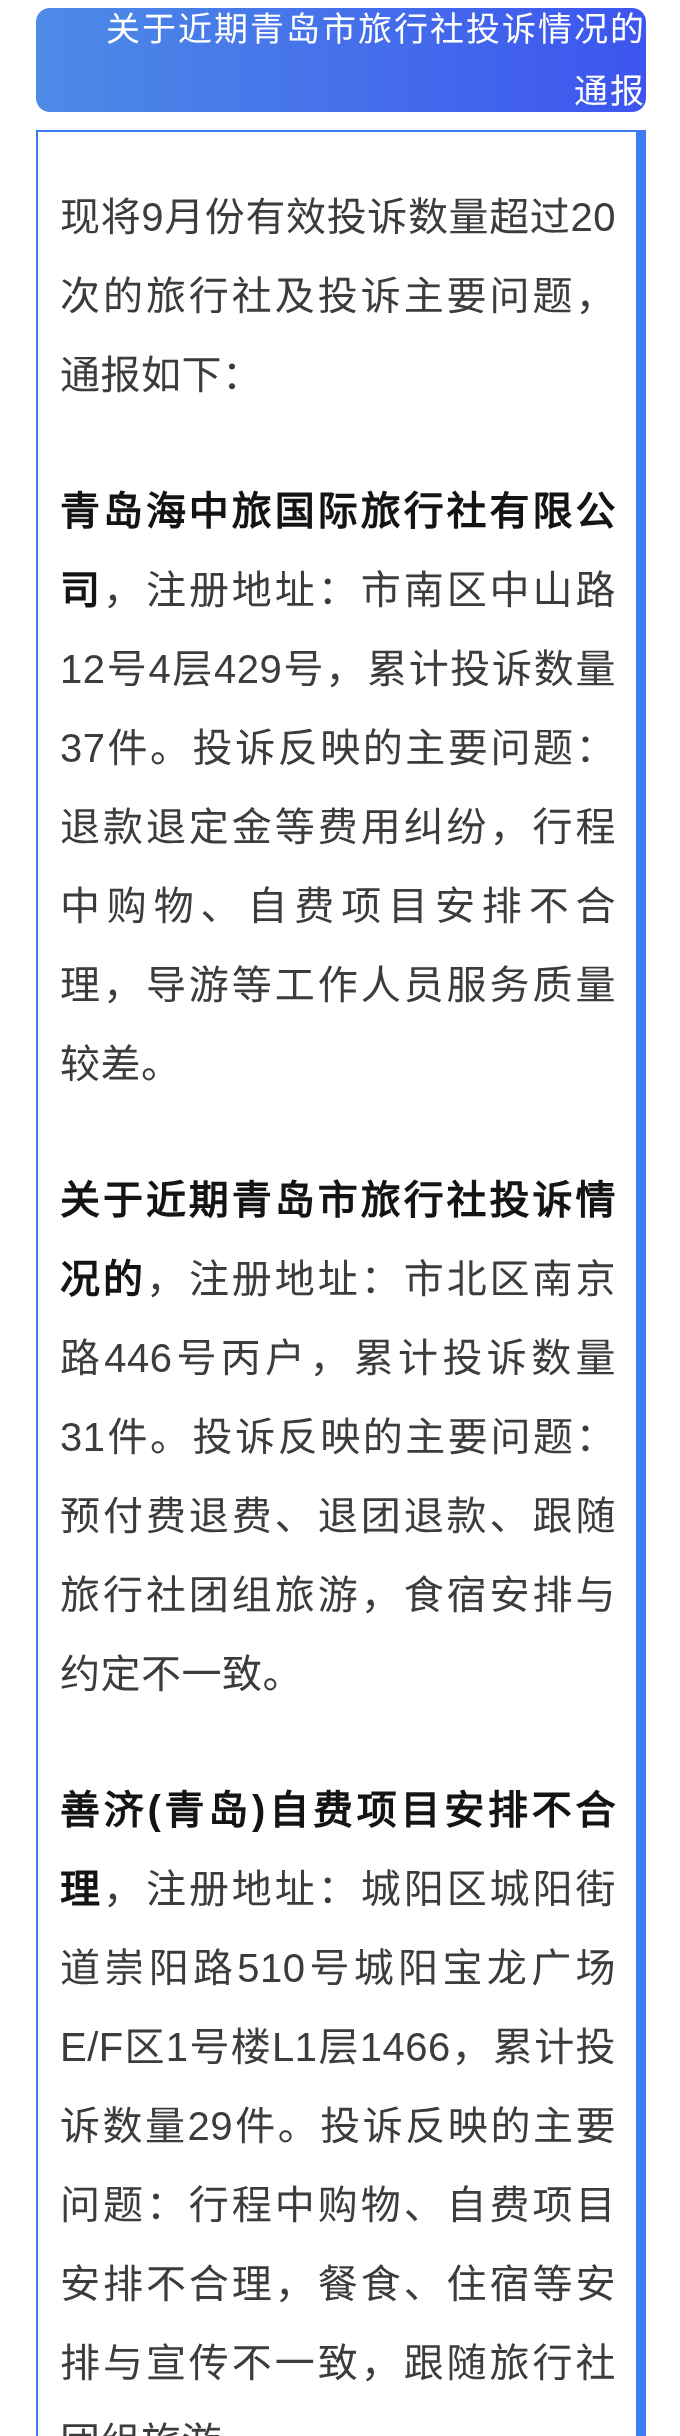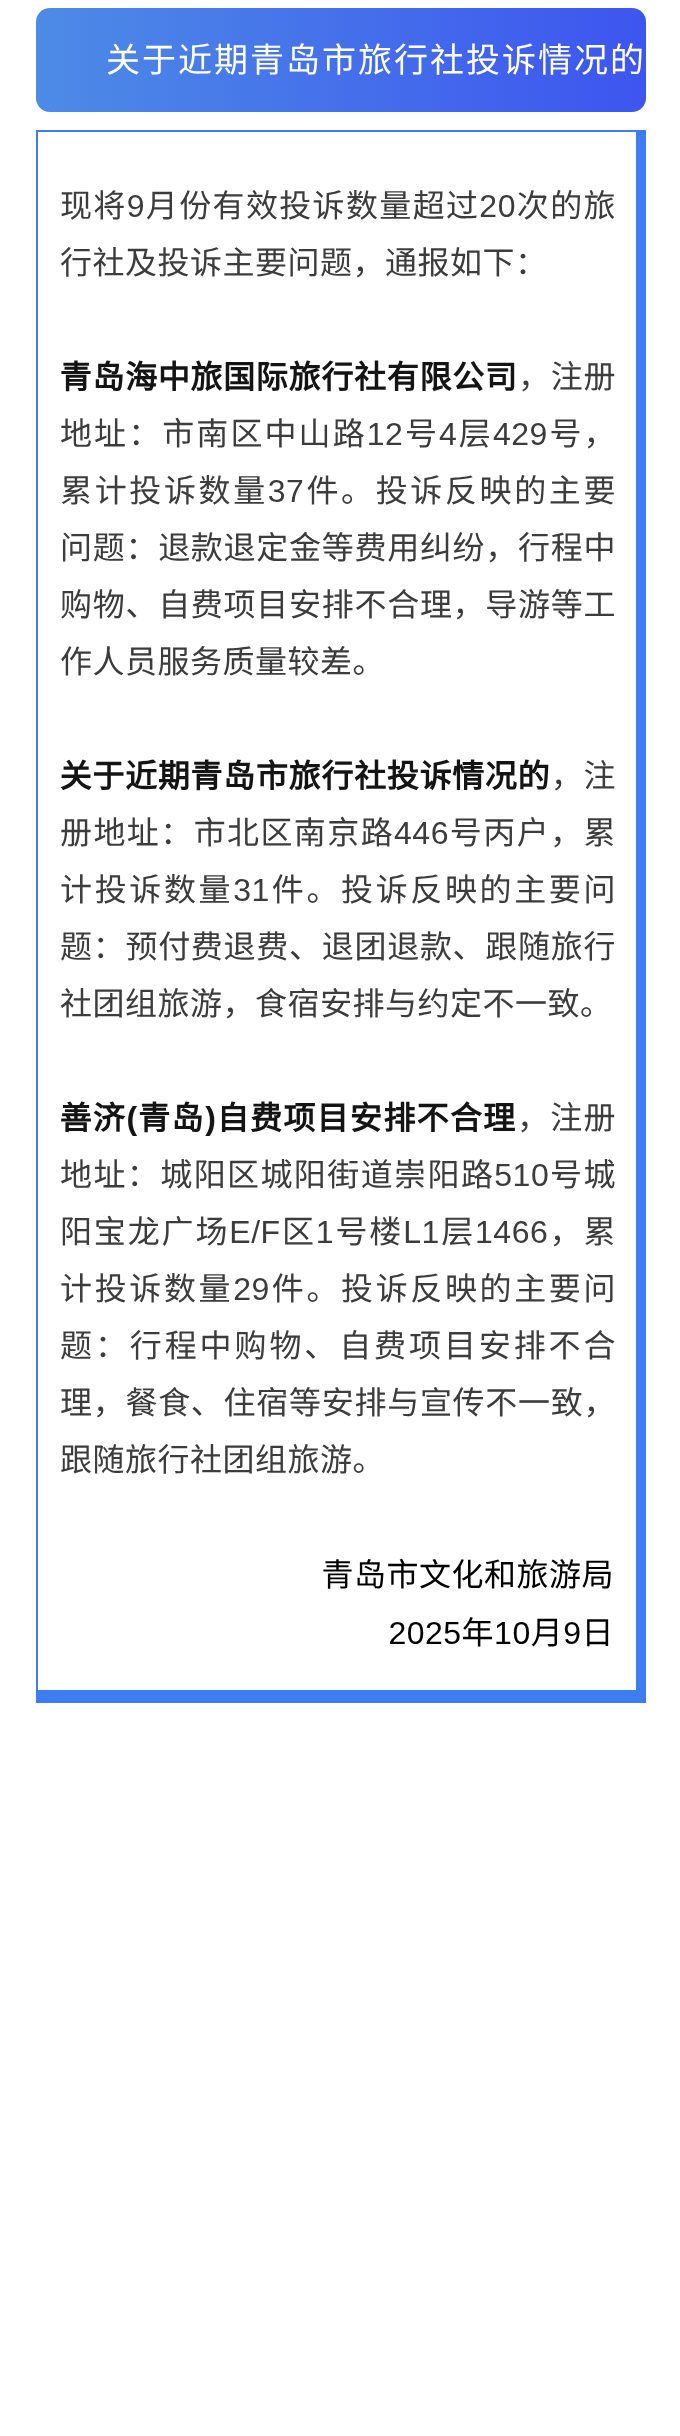--- a/index.html
+++ b/index.html
@@ -41,22 +41,22 @@
     margin: 18px 34px 0 36px;
     background: #ffffff;
     border-style: solid;
     border-color: #3e7cf2;
     border-width: 2px 10px 13px 2px;
     box-sizing: border-box;
     padding: 46px 20px 28px 22px;
   }
   .card p {
     margin: 0 0 57px 0;
-    font-size: 32px;
-    line-height: 57px;
+    font-size: 40px;
+    line-height: 79px;
     letter-spacing: 0.5px;
     color: #3c3c3c;
     text-align: justify;
     text-justify: inter-character;
     font-weight: 400;
   }
   .agency-name {
     font-weight: 700;
     color: #141414;
   }
@@ -72,20 +72,21 @@
     padding-right: 2px;
   }
 </style>
 </head>
 <body>
 
 <div class="page">
 
   <div class="banner">
     <div>关于近期青岛市旅行社投诉情况的</div>
+    <div>通报</div>
   </div>
 
   <div class="card">
 
     <p>现将9月份有效投诉数量超过20次的旅行社及投诉主要问题，通报如下：</p>
 
     <p><span class="agency-name">青岛海中旅国际旅行社有限公司</span><span>，注册地址：市南区中山路12号4层429号，累计投诉数量37件。投诉反映的主要问题：退款退定金等费用纠纷，行程中购物、自费项目安排不合理，导游等工作人员服务质量较差。</span></p>
 
     <p><span class="agency-name">关于近期青岛市旅行社投诉情况的</span><span>，注册地址：市北区南京路446号丙户，累计投诉数量31件。投诉反映的主要问题：预付费退费、退团退款、跟随旅行社团组旅游，食宿安排与约定不一致。</span></p>
 

